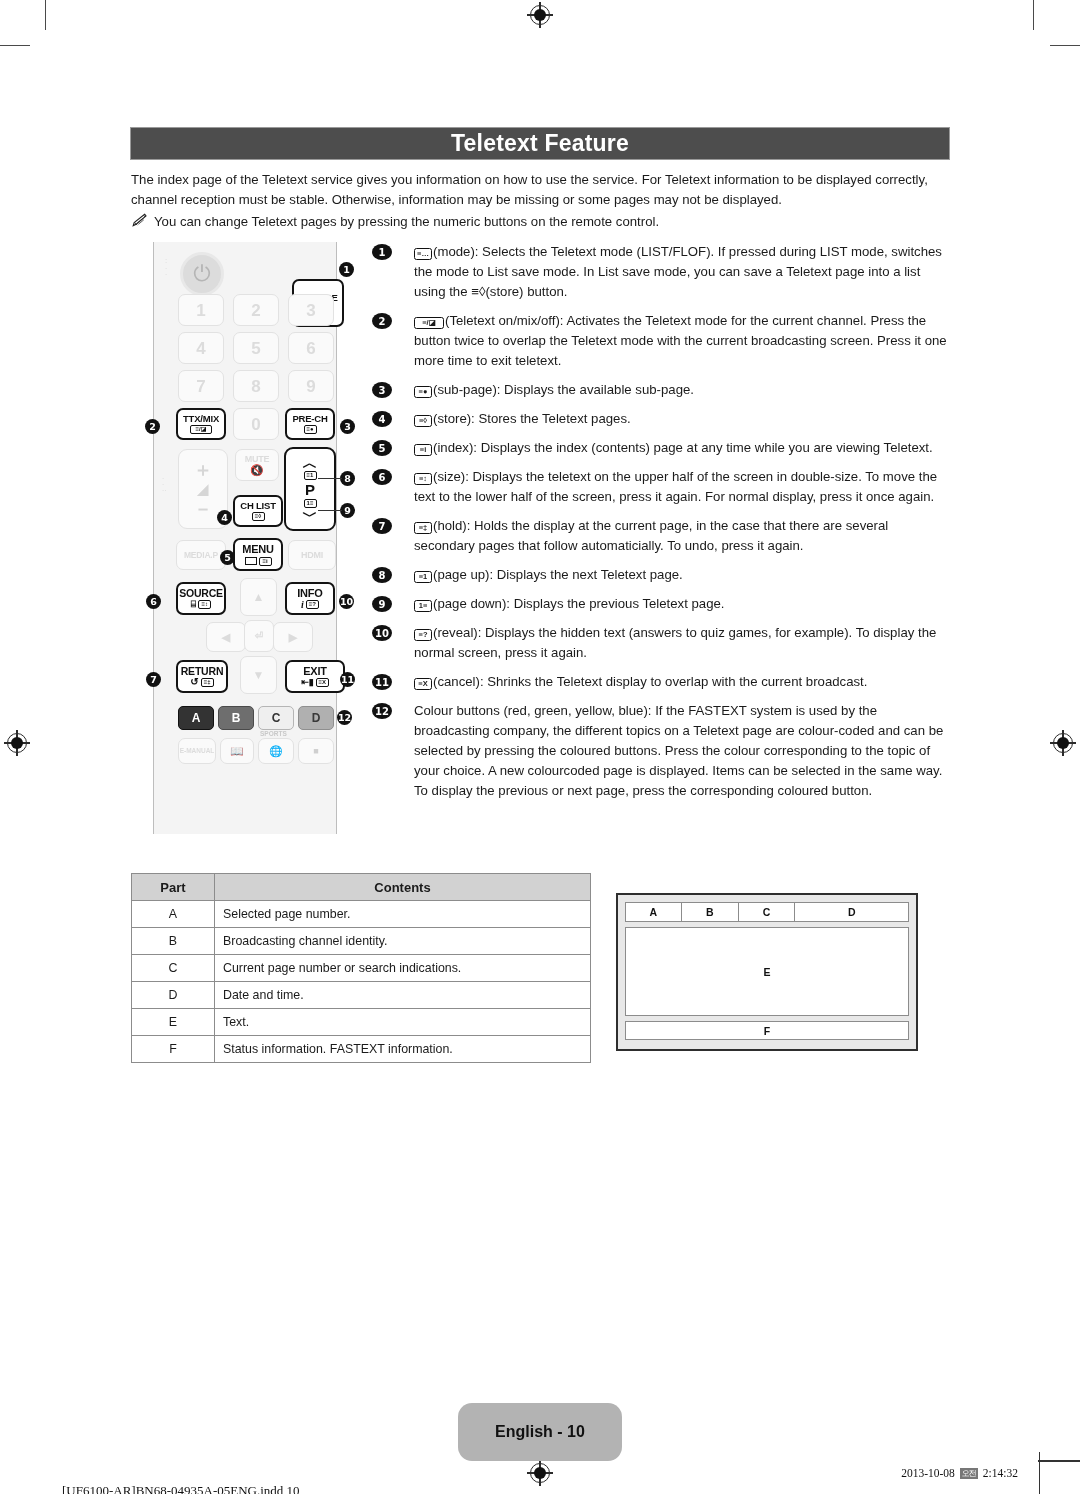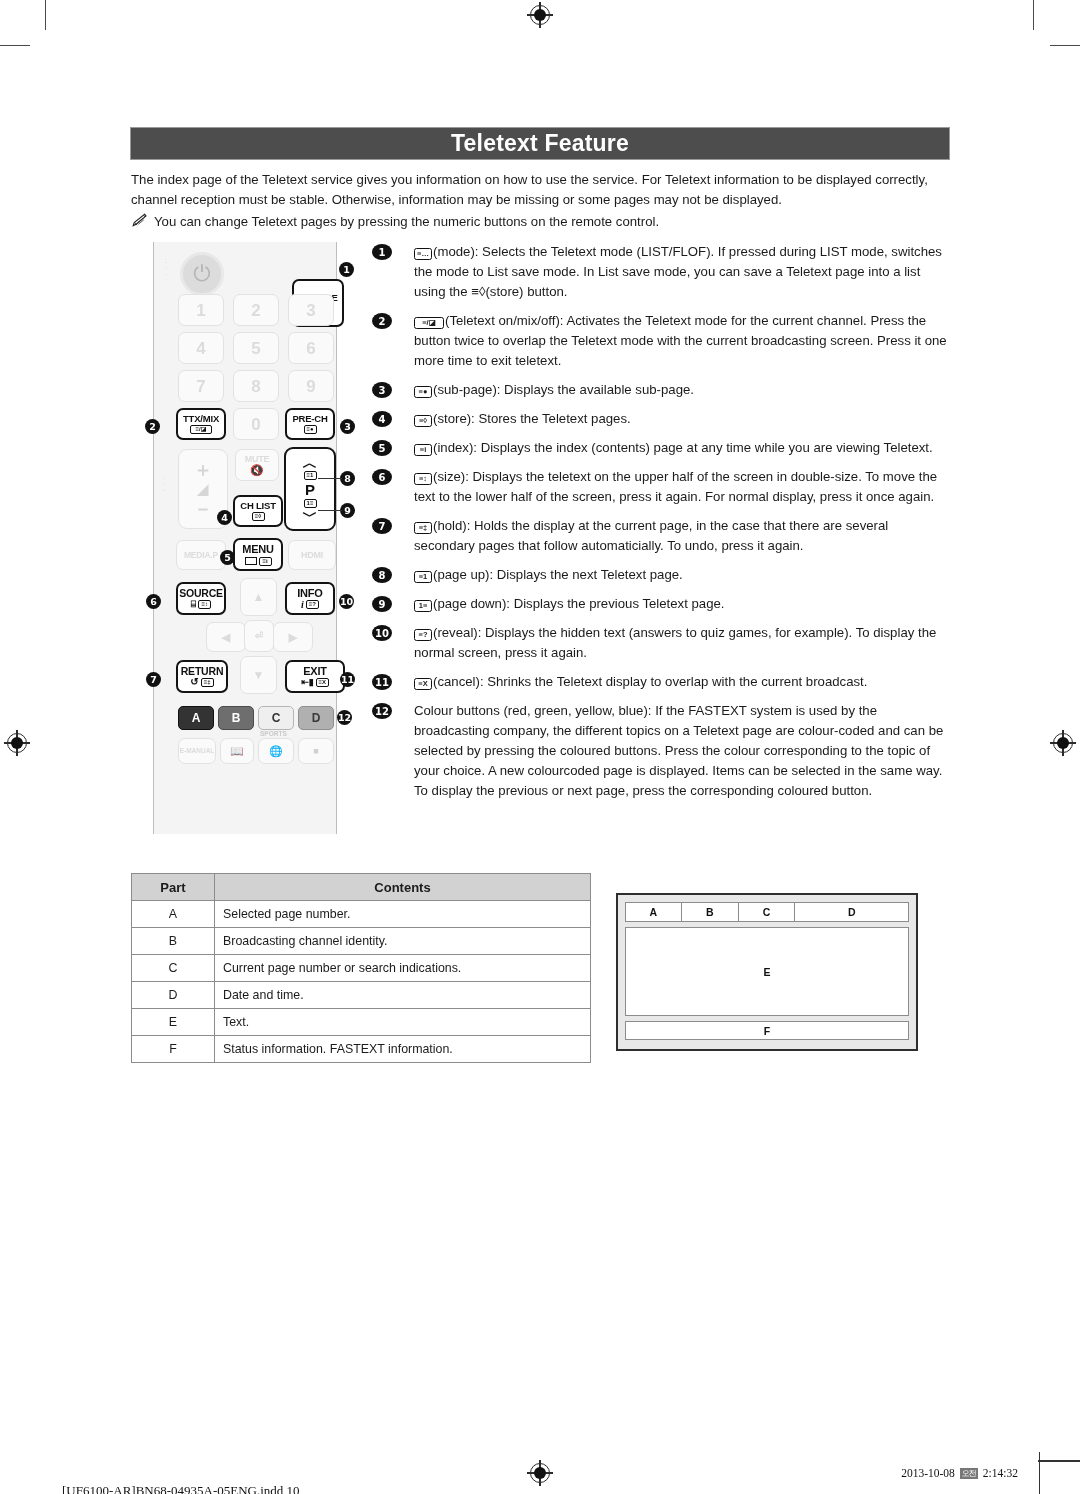--- a/index.html
+++ b/index.html
@@ -522,20 +522,21 @@
     <div class="dg-row">
       <div class="dg-cell" style="flex:1 1 20%;">A</div>
       <div class="dg-cell" style="flex:1 1 20%;border-left:none;">B</div>
       <div class="dg-cell" style="flex:1 1 20%;border-left:none;">C</div>
       <div class="dg-cell" style="flex:1 1 40%;border-left:none;">D</div>
     </div>
     <div class="dg-mid">E</div>
     <div class="dg-bot">F</div>
   </div>
 
+  <div class="pagebadge">English - 10</div>
   <div class="foot-left">[UF6100-AR]BN68-04935A-05ENG.indd   10</div>
   <div class="foot-right">
     <span>2013-10-08</span>
     <span class="cjk-box">오전</span>
     <span>2:14:32</span>
   </div>
 
 </div>
 
 </body></html>

